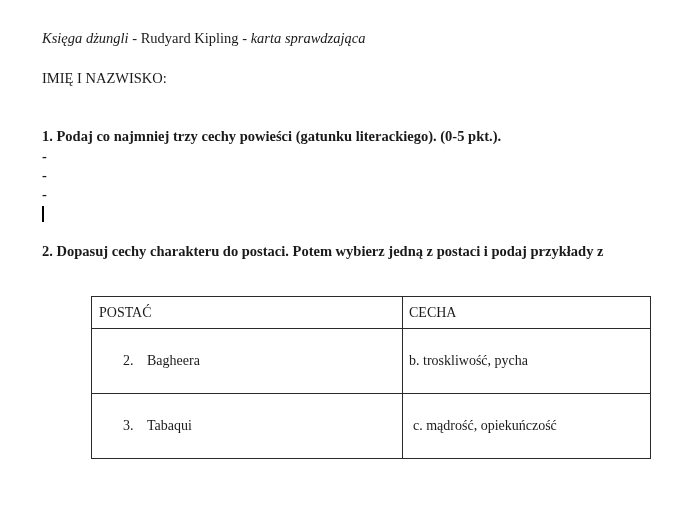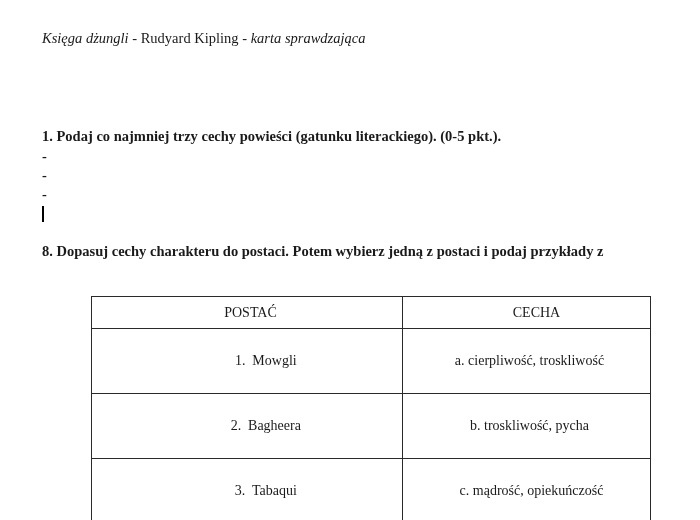--- a/index.html
+++ b/index.html
@@ -12,21 +12,21 @@
       height: 520px;
       overflow: hidden;
       position: relative;
       font-family: "Liberation Serif", "DejaVu Serif", serif;
       color: #1a1a1a;
       font-size: 14.5px;
     }
     .page {
       position: absolute;
       left: 0; top: 0;
-      width: 556px; height: 520px; text-align: center;
+      width: 556px; height: 520px;
     }
     .line {
       position: absolute;
       left: 42px;
       white-space: nowrap;
     }
     .title-line { top: 30px; }
     .title-line i { font-style: italic; }
     .name-line { top: 70px; }
     .q1 { top: 128px; font-weight: bold; }
@@ -54,54 +54,51 @@
       font-size: 14px;
     }
     table.traits td {
       border: 1px solid #2a2a2a;
       padding: 0;
       vertical-align: middle;
     }
     table.traits td.col1 { width: 279px; }
     table.traits tr.head td { height: 31px; margin-top: 20px; }
     table.traits tr.head td.col1 { padding-left: 7px; }
-    table.traits tr.head td.col2 { padding-left: 20px; }
+    table.traits tr.head td.col2 { padding-left: 6px; }
     table.traits tr.row td { height: 64px; }
     table.traits tr.row td.col1 { padding-left: 31px; }
     table.traits tr.row td.col2 { padding-left: 6px; }
     table.traits tr.row.shift td.col2 { padding-left: 10px; }
     .num { display: inline-block; width: 24px; }
   </style>
 </head>
 <body>
 
 <div class="page">
 
   <div class="line title-line">
     <i>Księga dżungli</i><span> - </span><span>Rudyard Kipling</span><span> - </span><i>karta sprawdzająca</i>
   </div>
 
+  <div class="line name-line">IMIĘ I NAZWISKO:</div>
 
   <div class="line q1">1. Podaj co najmniej trzy cechy powieści (gatunku literackiego). (0-5 pkt.).</div>
   <div class="line dash dash1">-</div>
   <div class="line dash dash2">-</div>
   <div class="line dash dash3">-</div>
   <div class="cursor"></div>
 
-  <div class="line q2a">8. Dopasuj cechy charakteru do postaci. Potem wybierz jedną z postaci i podaj przykłady z</div>
+  <div class="line q2a">2. Dopasuj cechy charakteru do postaci. Potem wybierz jedną z postaci i podaj przykłady z</div>
 
   <table class="traits">
     <tbody>
         <tr class="head">
       <td class="col1">POSTAĆ</td>
       <td class="col2">CECHA</td>
-    </tr>
-    <tr class="row">
-      <td class="col1"><span class="num">1.</span><span>Mowgli</span></td>
-      <td class="col2">a. cierpliwość, troskliwość</td>
     </tr>
     <tr class="row">
       <td class="col1"><span class="num">2.</span><span>Bagheera</span></td>
       <td class="col2">b. troskliwość, pycha</td>
     </tr>
     <tr class="row shift">
       <td class="col1"><span class="num">3.</span><span>Tabaqui</span></td>
       <td class="col2">c. mądrość, opiekuńczość</td>
     </tr>
   </tbody>

